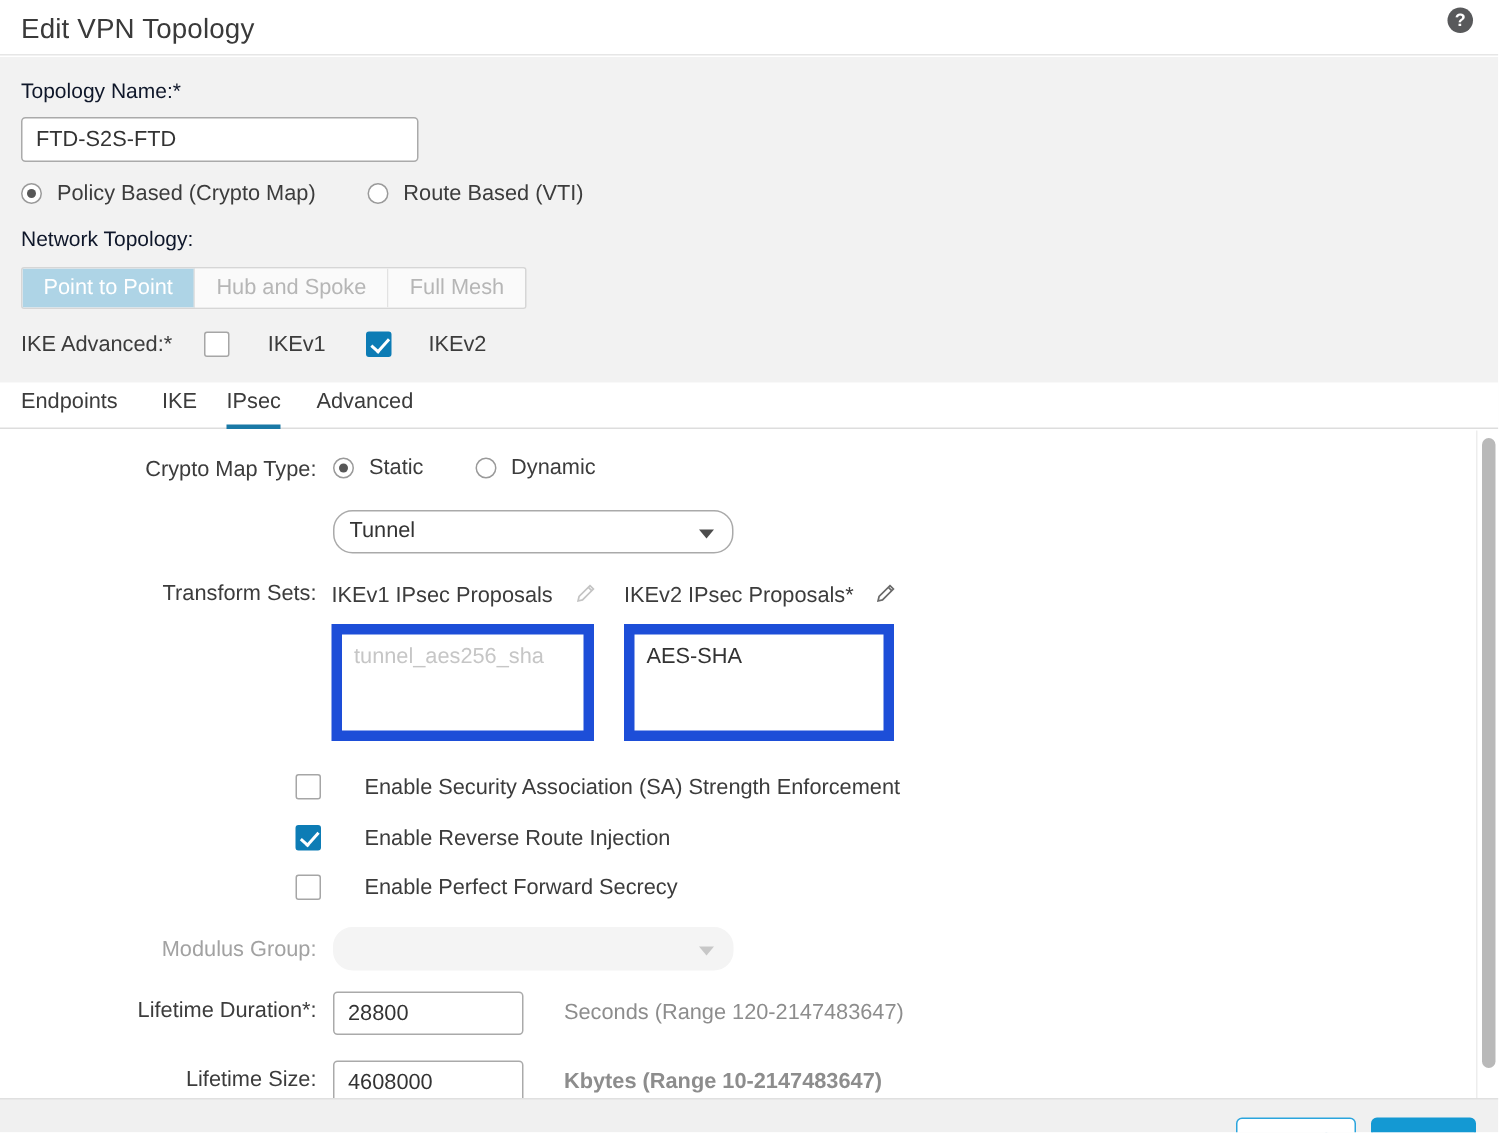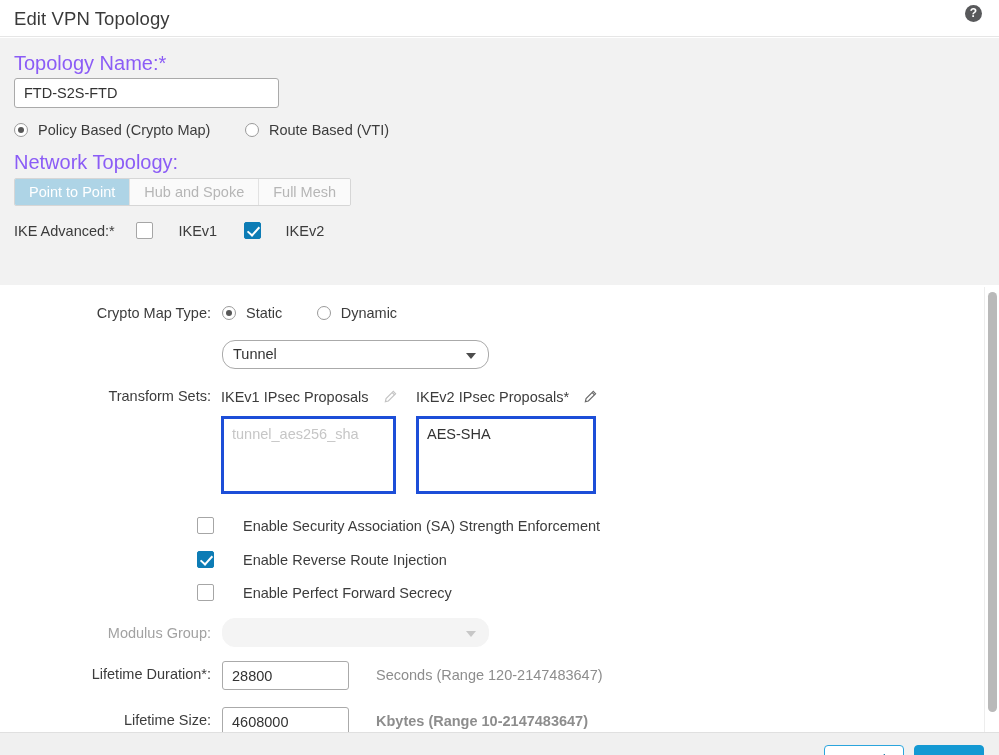--- a/index.html
+++ b/index.html
@@ -52,22 +52,22 @@
 
   
   .top-region {
     position: absolute;
     top: 38px; left: 0;
     width: 999px; height: 247px;
     background: #f2f2f2;
   }
 
   .lbl {
-    color: #8b5cf6;
-    font-size: 20px;
+    color: #0f172a;
+    font-size: 14px;
   }
 
   .topo-name-label {
     position: absolute;
     left: 14px; top: 14px;
   }
   .topo-name-input {
     position: absolute;
     left: 14px; top: 40px;
     width: 265px; height: 30px;
@@ -268,21 +268,21 @@
     border-right: 5px solid transparent;
     border-top: 6px solid #4c4c4c;
   }
   .select.disabled {
     background: #f4f4f4;
     border: 1px solid #f4f4f4;
   }
   .select.disabled .caret { border-top-color: #c7c7c7; }
 
   .listbox {
-    border: 3px solid #1d4ed8;
+    border: 7px solid #1d4ed8;
     background: #ffffff;
     font-size: 14.5px;
     padding: 6px 8px;
     color: #333333;
     overflow: hidden;
     line-height: 19px;
   }
   .listbox.empty { color: #c6c6c6; }
 
   .hdr-text {
@@ -397,20 +397,26 @@
         <span class="cb"></span>
         <span class="cb-text">IKEv1</span>
       </span>
       <span class="cb-item">
         <span class="cb on"></span>
         <span class="cb-text">IKEv2</span>
       </span>
     </div>
   </div>
 
+  <div class="tabs">
+    <div class="tab" style="left:14px;">Endpoints</div>
+    <div class="tab" style="left:108px;">IKE</div>
+    <div class="tab active" style="left:151px;">IPsec</div>
+    <div class="tab" style="left:211px;">Advanced</div>
+  </div>
 
   <div class="body">
 
     <div class="flabel" style="left:0px; top:18px; width:211px;">Crypto Map Type:</div>
     <div class="frow" style="left:222px; top:16px;">
       <span class="radio-item">
         <span class="radio-dot sel"></span>
         <span class="radio-label">Static</span>
       </span>
       <span class="radio-item">

